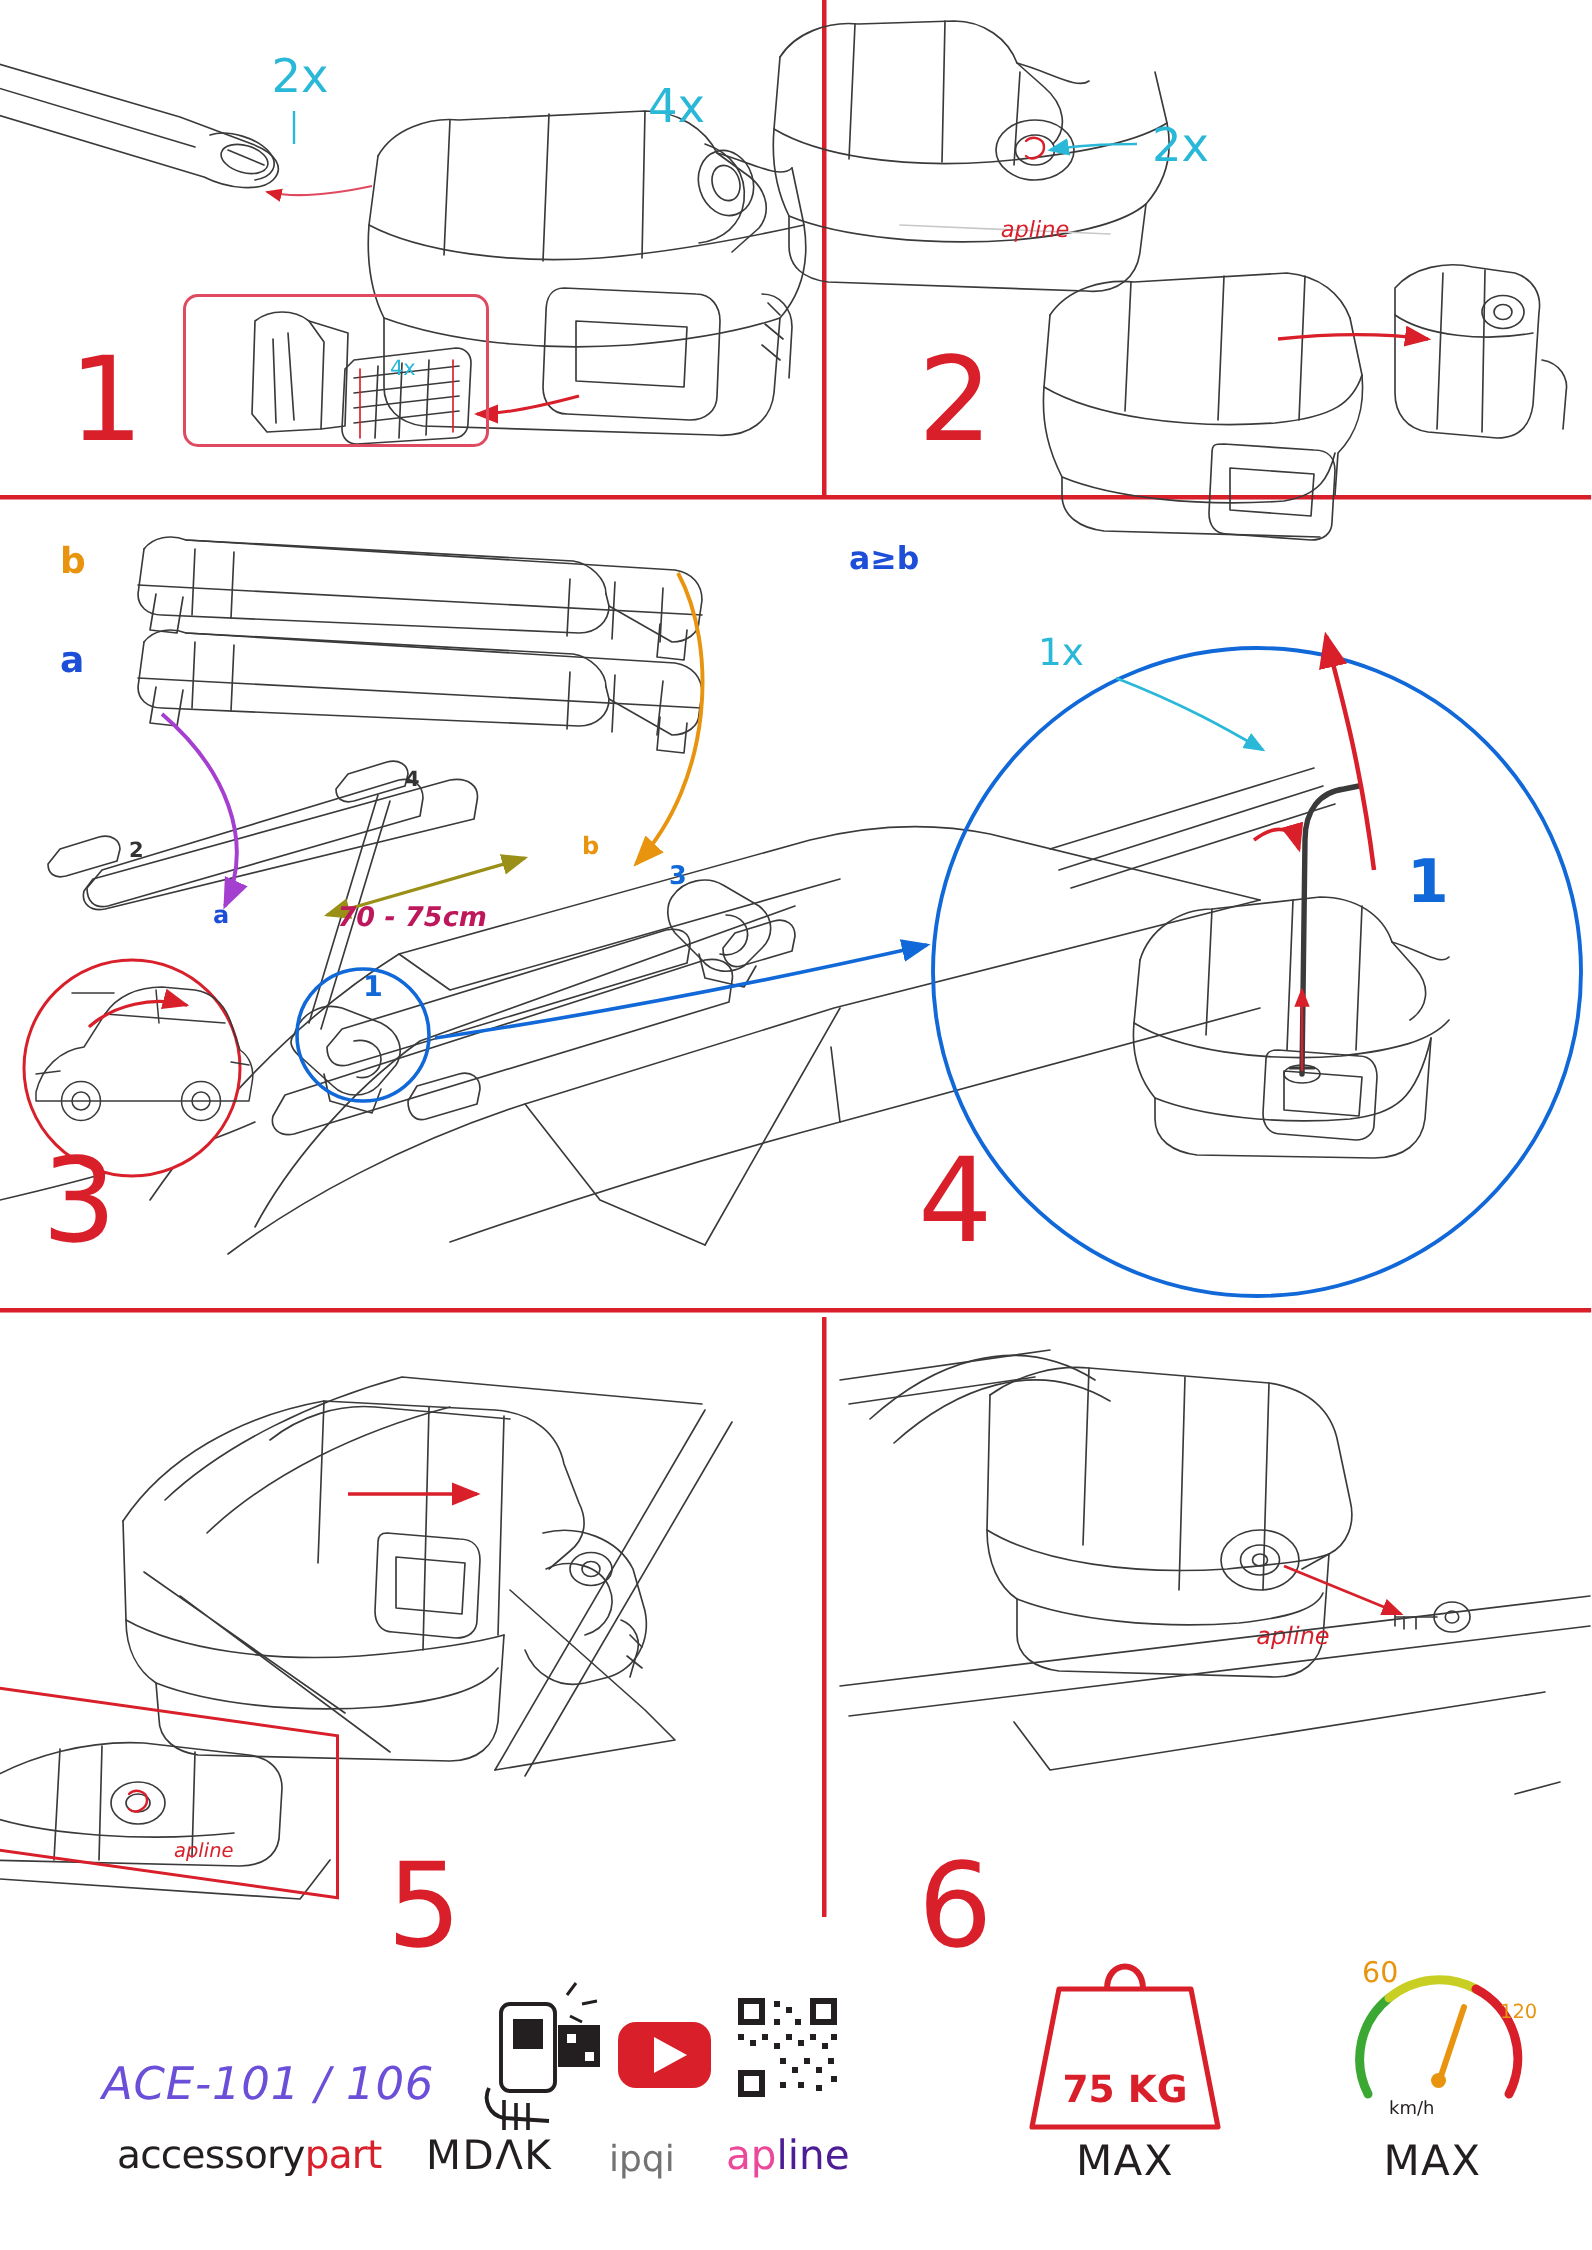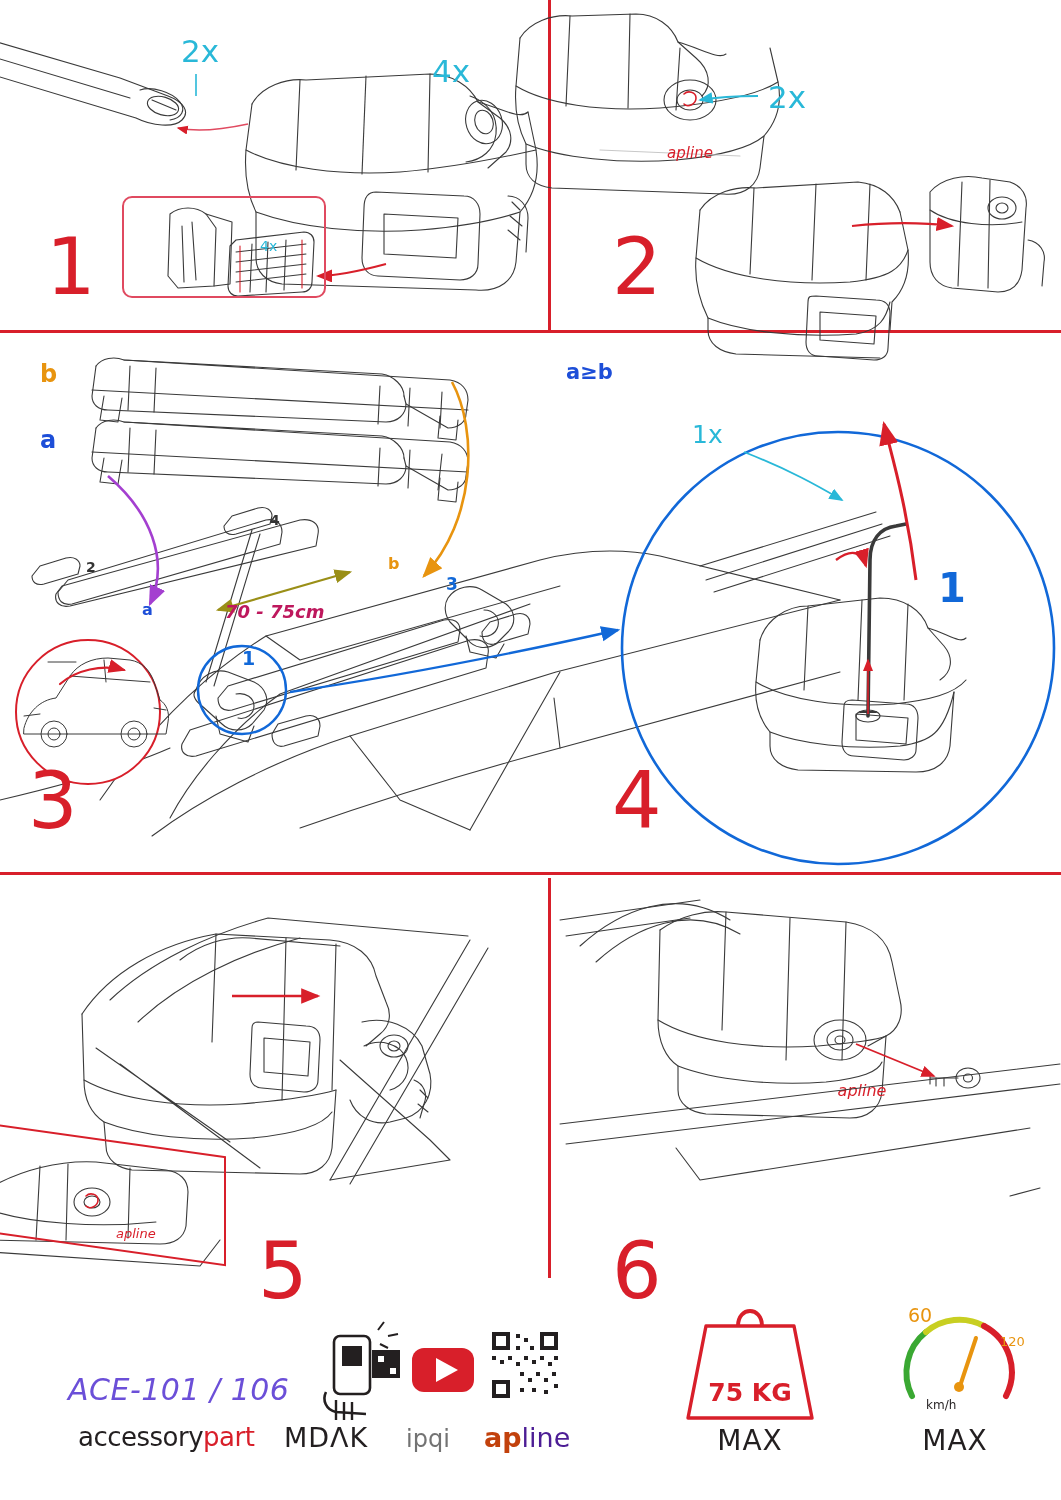--- a/index.html
+++ b/index.html
@@ -124,21 +124,21 @@
     font-family: "DejaVu Sans", sans-serif;
     font-size: 24px;
     color: #737373;
   }
   .logo-apline {
     position: absolute;
     left: 484px; top: 1422px;
     font-family: "DejaVu Sans", sans-serif;
     font-size: 27px;
   }
-  .logo-apline .dark { color: #c2410c; font-weight: bold; }
+  .logo-apline .dark { color: #ec4899; }
   .logo-apline .red  { color: #4c1d95; }
   .weight-label {
     position: absolute;
     left: 690px; top: 1424px;
     width: 120px;
     text-align: center;
     font-family: "DejaVu Sans", sans-serif;
     font-size: 28px;
     color: #231f20;
     letter-spacing: 1px;

